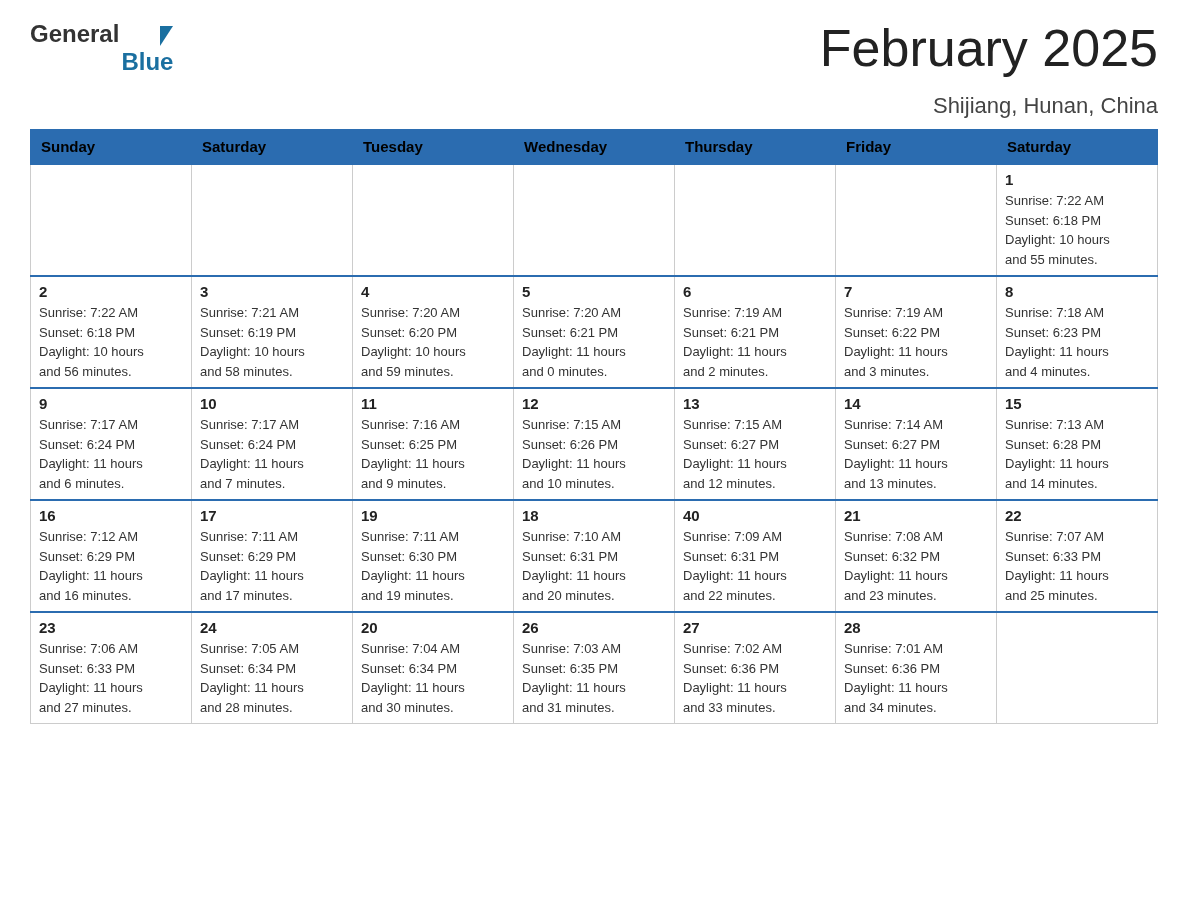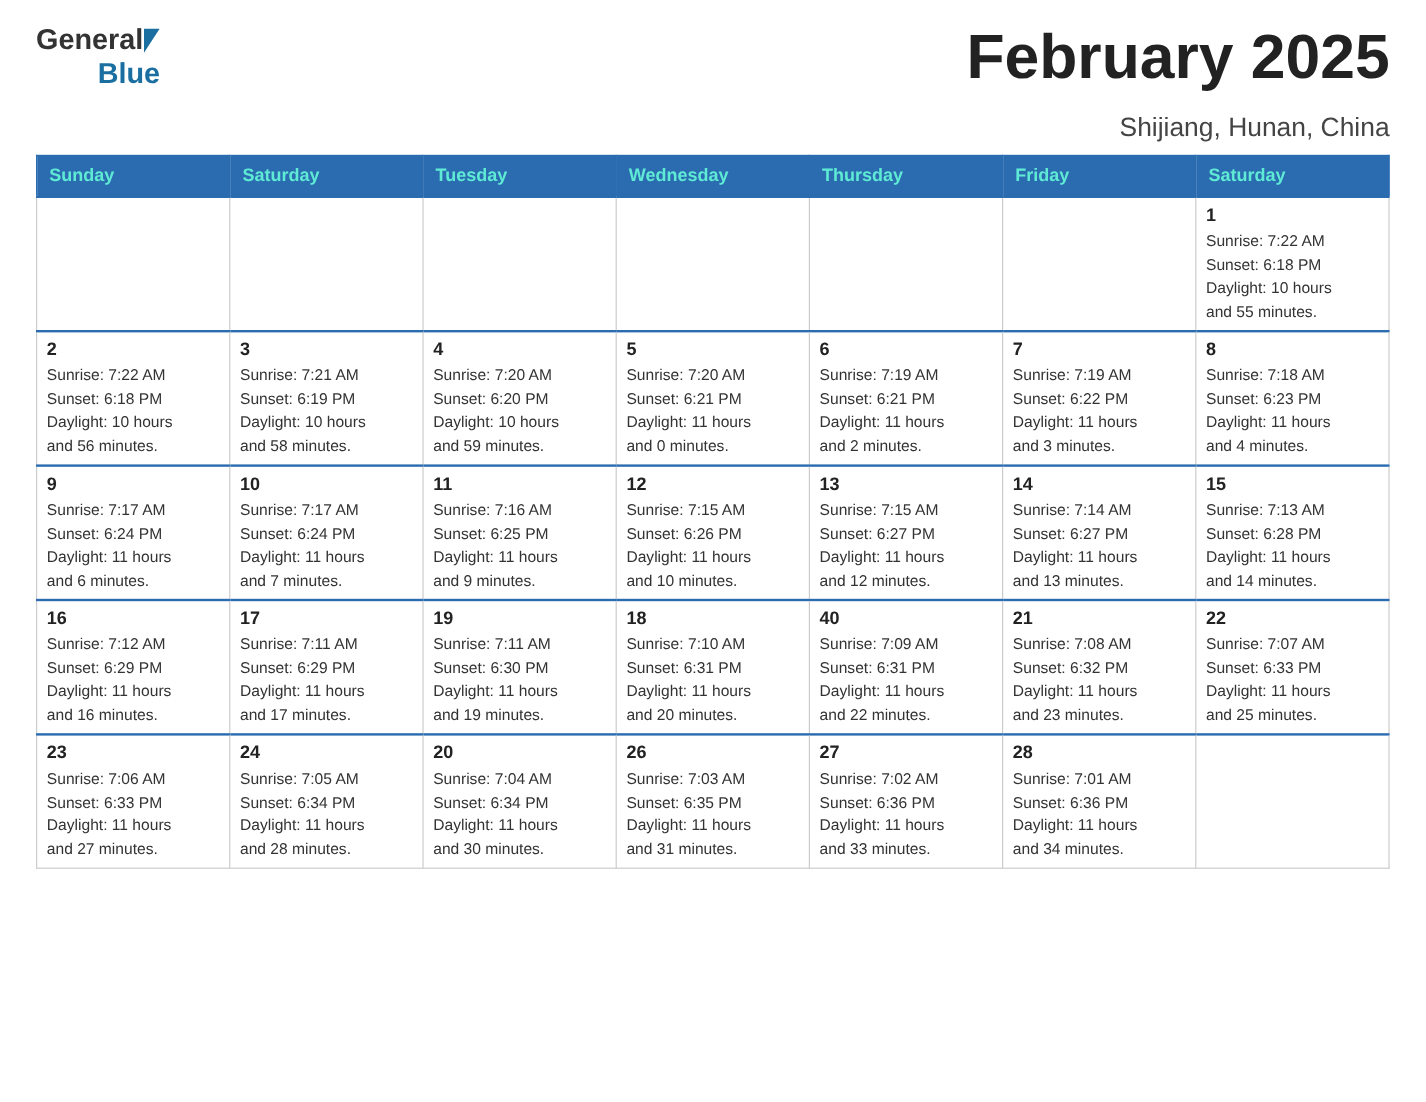--- a/index.html
+++ b/index.html
@@ -14,37 +14,37 @@
       display: flex;
       justify-content: space-between;
       align-items: flex-start;
       margin-bottom: 10px;
     }
     .title-block {
       text-align: right;
     }
     .title-month {
       font-size: 52px;
-      font-weight: bold;
+      font-weight: normal;
       color: #222;
       line-height: 1.1;
     }
     .title-location {
       font-size: 22px;
       color: #444;
       margin-top: 16px;
     }
     .calendar {
       width: 100%;
       border-collapse: collapse;
       margin-top: 8px;
     }
     .calendar th {
       background: #2b6cb0;
-      color: #5eead4;
+      color: #000000;
       font-size: 15px;
       font-weight: bold;
       padding: 8px 10px;
       text-align: left;
       border: 1px solid #2b6cb0;
     }
     .calendar td {
       vertical-align: top;
       border: 1px solid #ccc;
       padding: 6px 8px;
@@ -68,20 +68,22 @@
     }
     .empty-cell {
       background: #f9f9f9;
     }
     .logo-wrapper {
       display: flex;
       flex-direction: column;
     }
     .logo-row1 {
       display: flex;
+      align-items: center;
+      gap: 40px;
     }
     .general-text {
       font-size: 24px;
       font-weight: bold;
       color: #333;
       font-family: Arial, sans-serif;
     }
     .triangle-shape {
       display: inline-block;
       width: 0;

